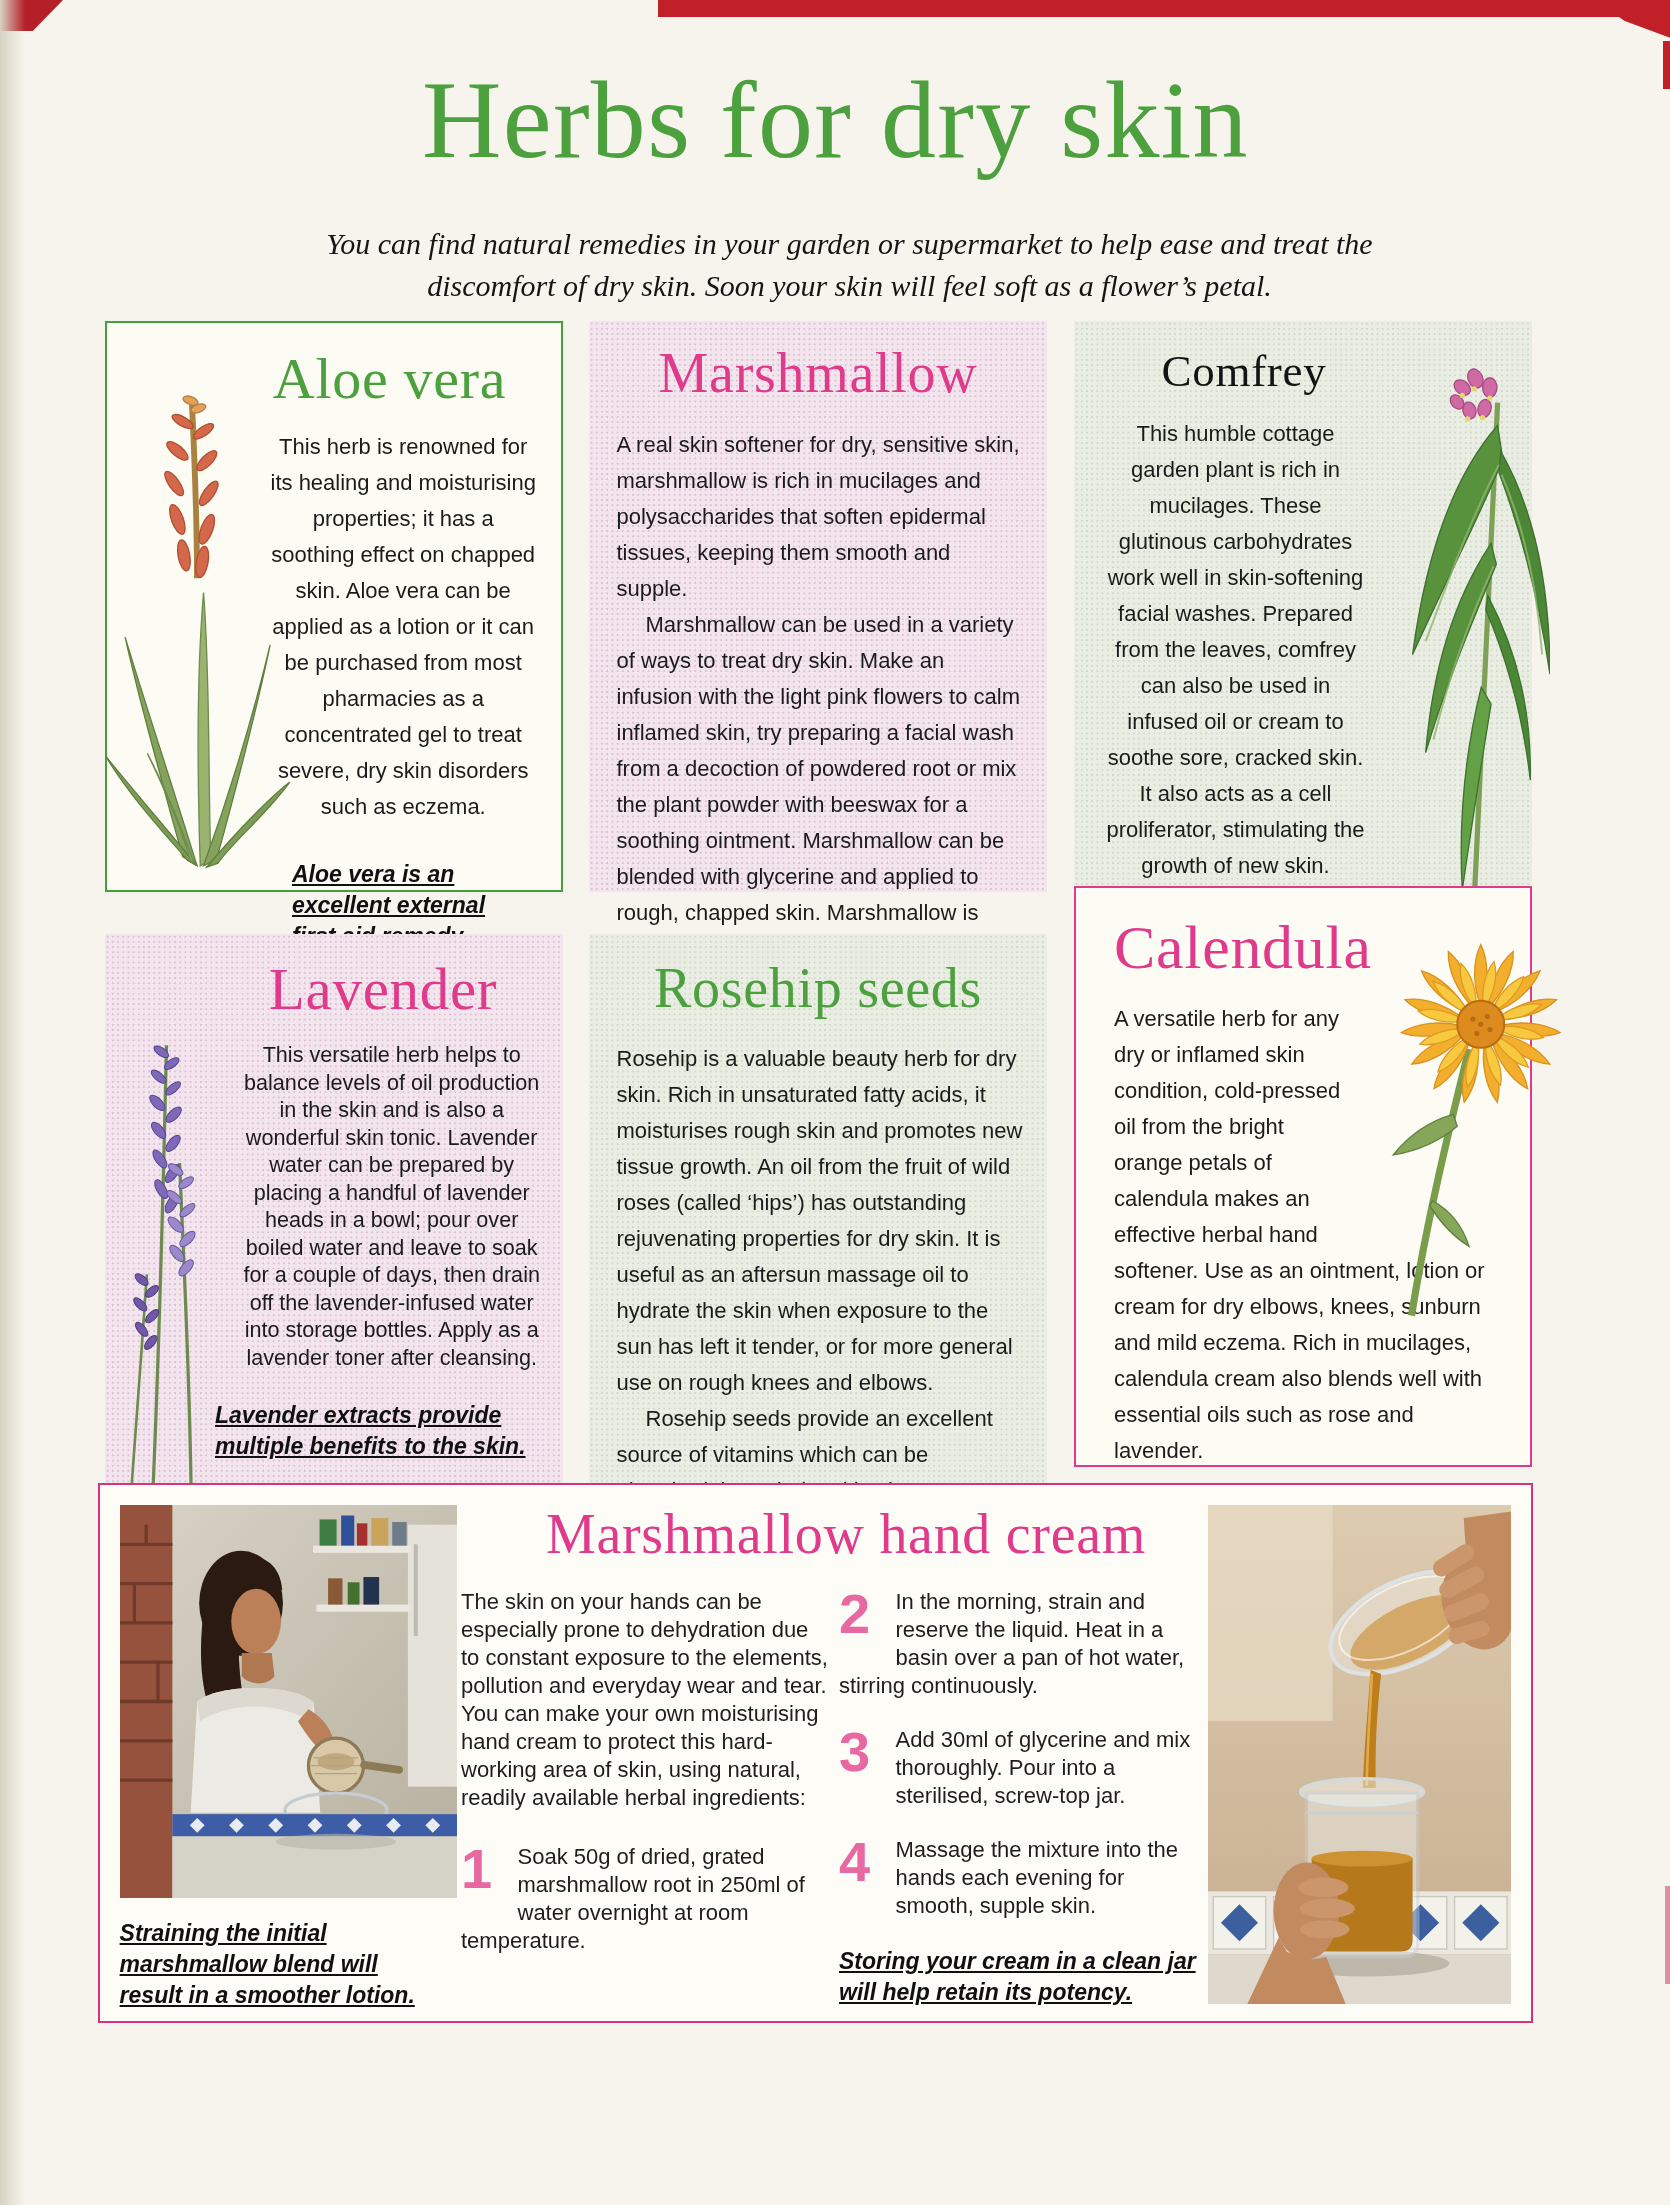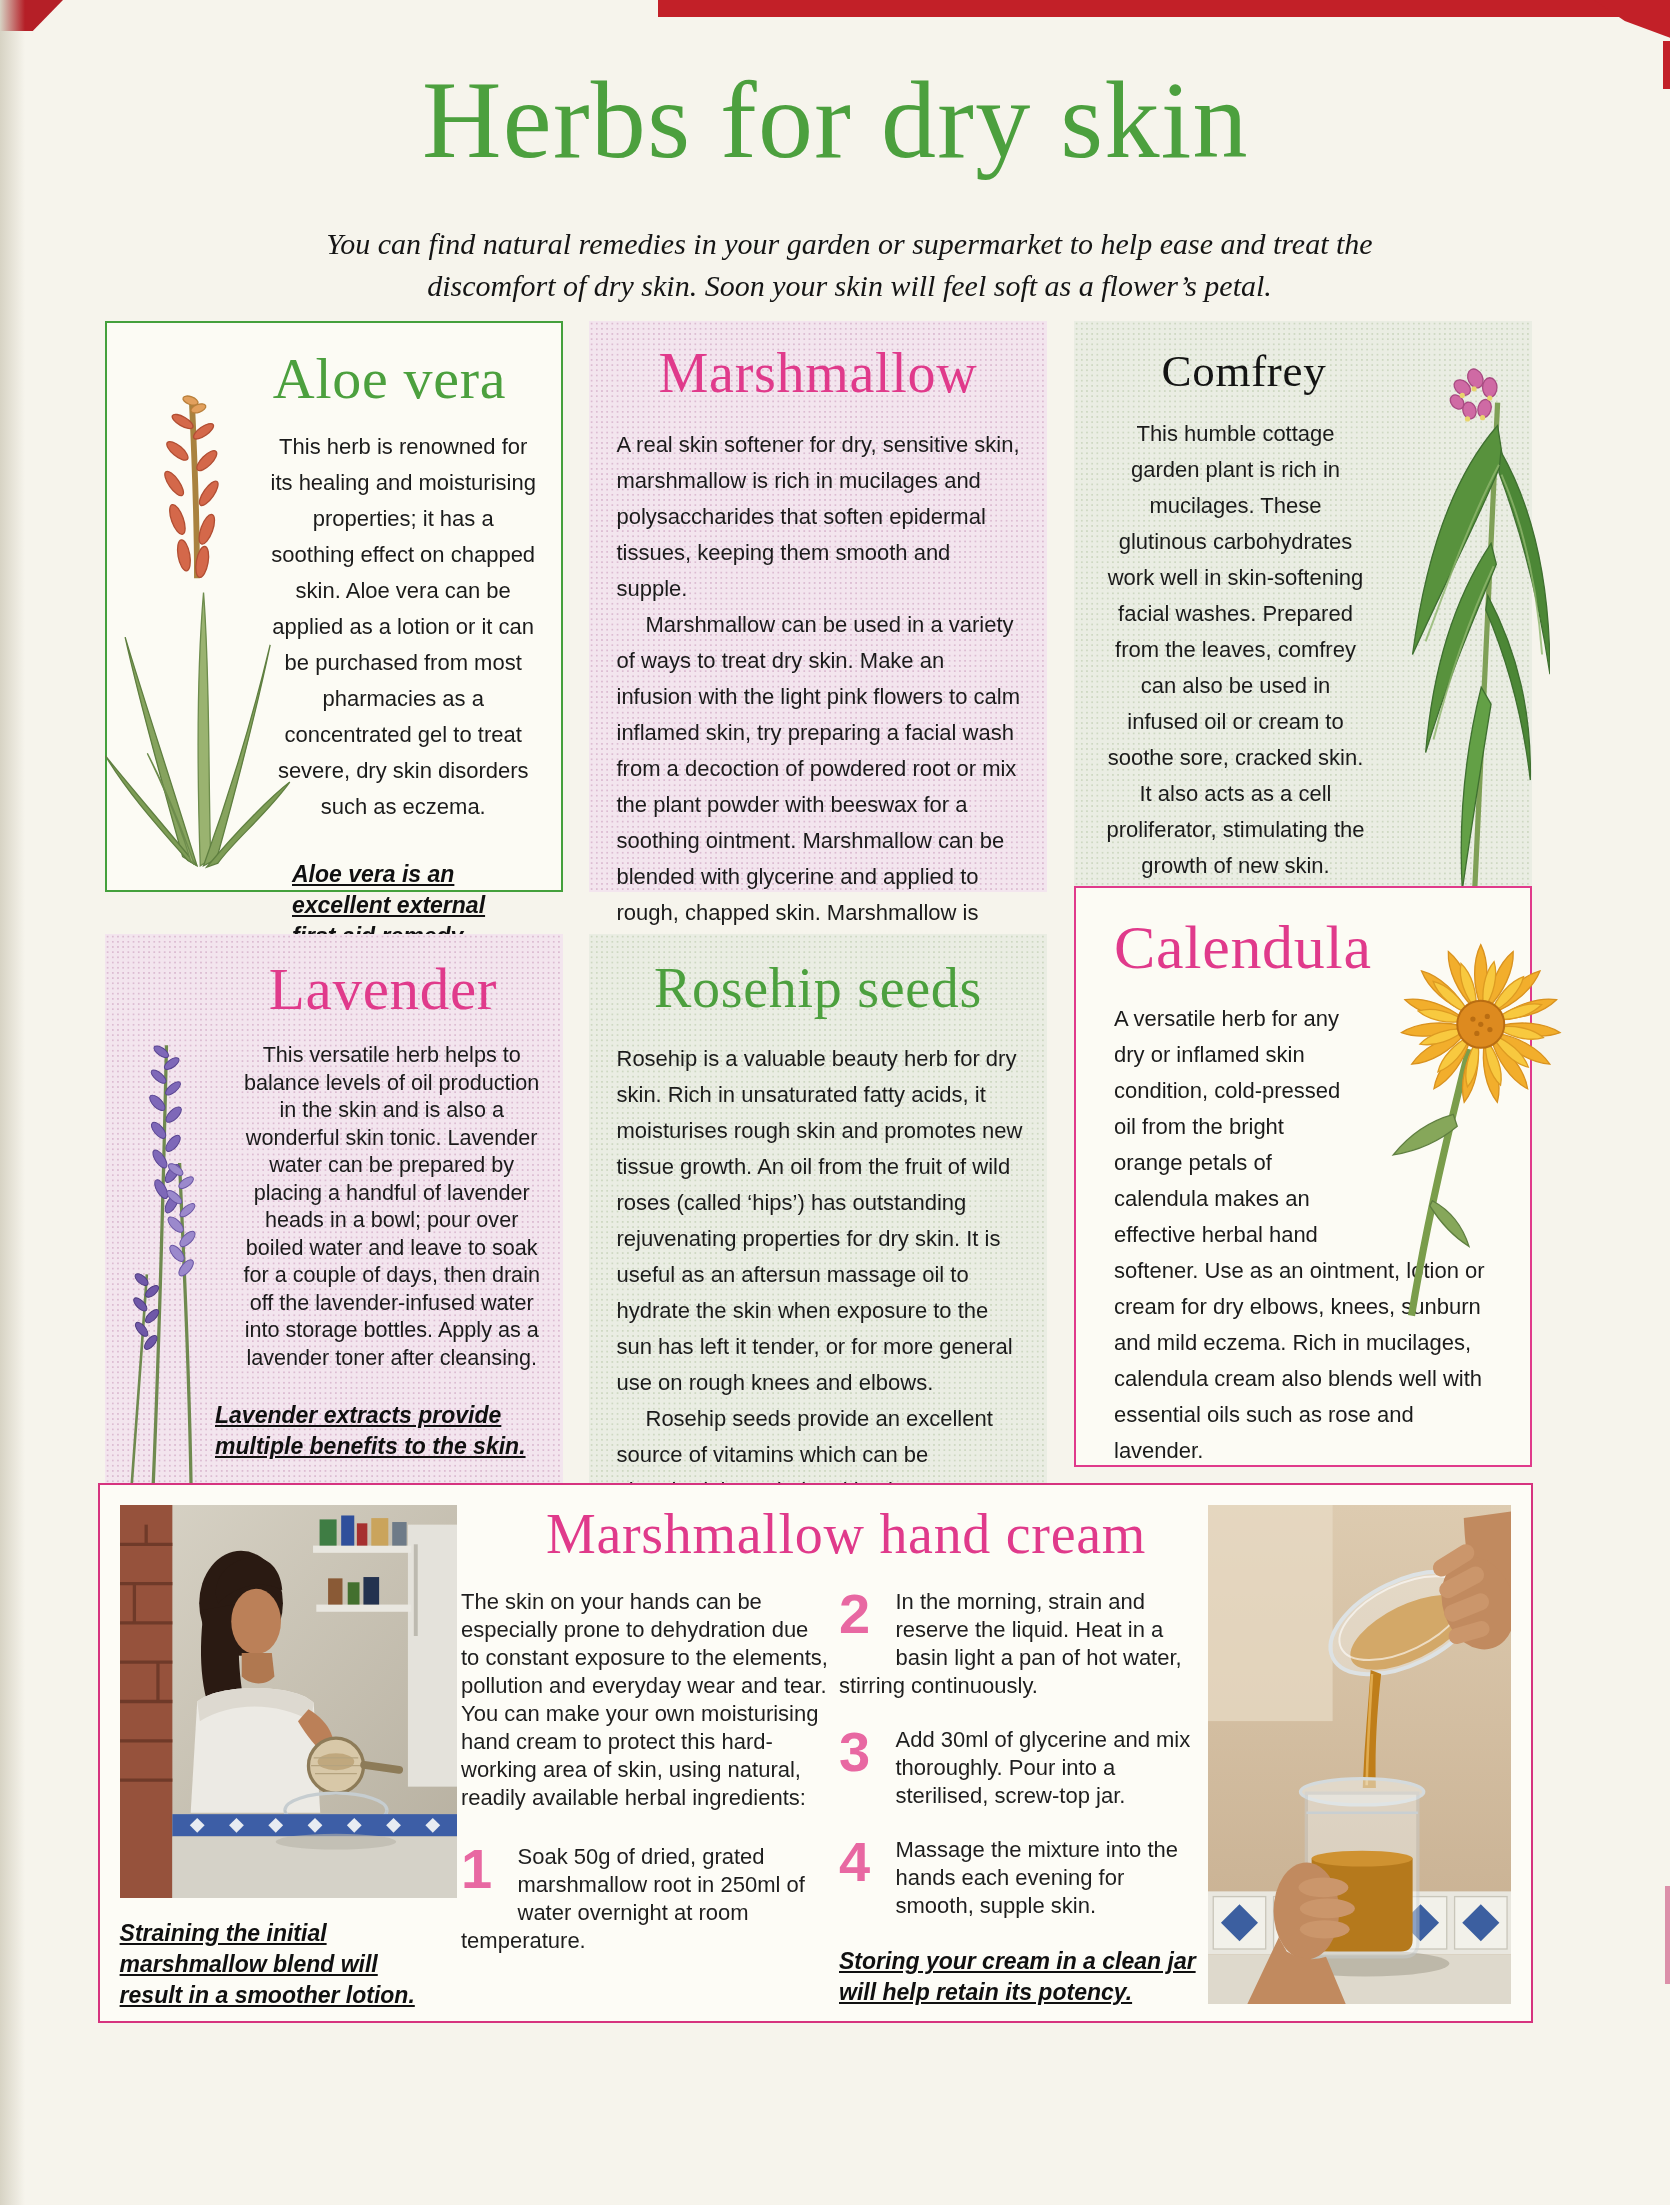--- a/index.html
+++ b/index.html
@@ -367,21 +367,21 @@
       <div class="hc-text">The skin on your hands can be especially prone to dehydration due to constant exposure to the elements, pollution and everyday wear and tear. You can make your own moisturising hand cream to protect this hard-working area of skin, using natural, readily available herbal ingredients:</div>
       <div class="step" id="hc-step1">
         <span class="step-num">1</span>
         <span class="hc-text">Soak 50g of dried, grated marshmallow root in 250ml of water overnight at room temperature.</span>
       </div>
     </div>
 
     <div id="hc-steps-col">
       <div class="step">
         <span class="step-num">2</span>
-        <span class="hc-text">In the morning, strain and reserve the liquid. Heat in a basin light a pan of hot water, stirring continuously.</span>
+        <span class="hc-text">In the morning, strain and reserve the liquid. Heat in a basin over a pan of hot water, stirring continuously.</span>
       </div>
       <div class="step">
         <span class="step-num">3</span>
         <span class="hc-text">Add 30ml of glycerine and mix thoroughly. Pour into a sterilised, screw-top jar.</span>
       </div>
       <div class="step">
         <span class="step-num">4</span>
         <span class="hc-text">Massage the mixture into the hands each evening for smooth, supple skin.</span>
       </div>
       <div class="caption" id="hc-caption-right">Storing your cream in a clean jar will help retain its potency.</div>

